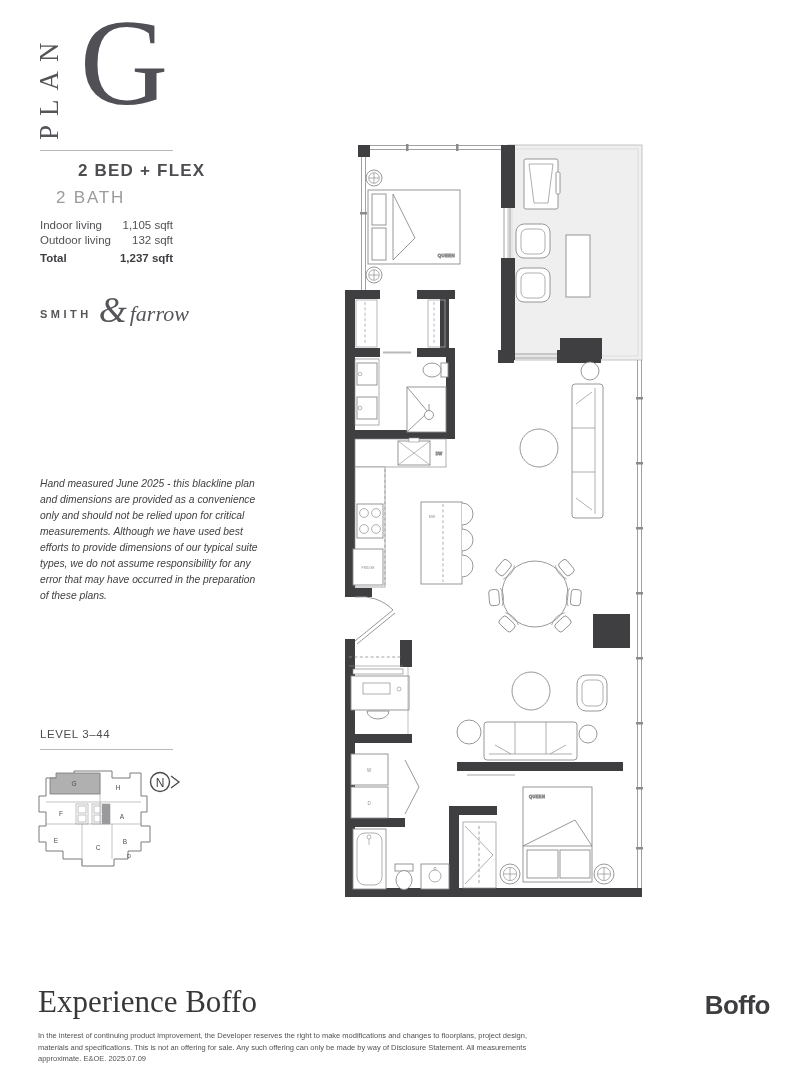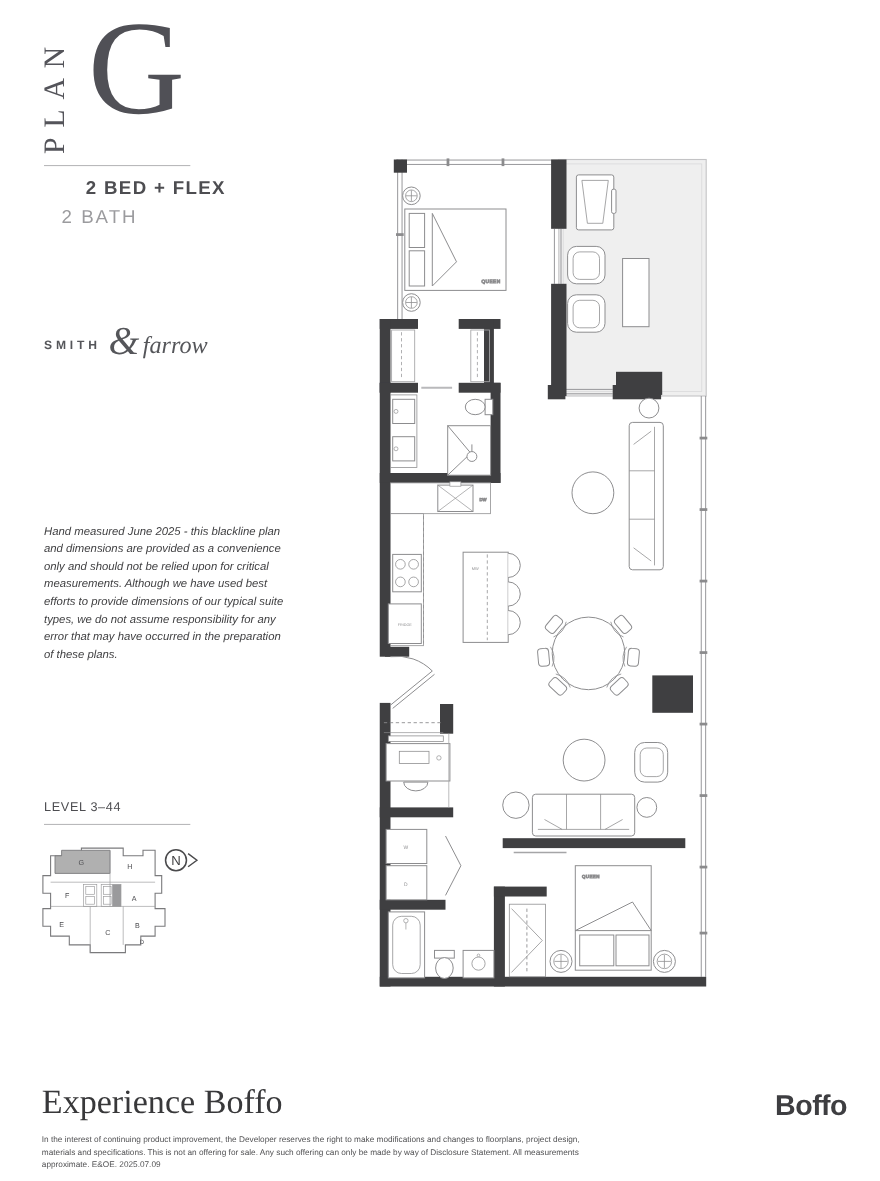--- a/index.html
+++ b/index.html
@@ -45,20 +45,34 @@
 
 <div id="page">
 
   <div class="abs plan-word">PLAN</div>
   <div class="abs plan-letter">G</div>
   <div class="abs rule" style="top:150px"></div>
 
   <div class="abs type1">2 BED + FLEX</div>
   <div class="abs type2">2 BATH</div>
 
+  <div class="abs stats">
+    <div class="stat-row">
+      <span>Indoor living</span>
+      <span>1,105 sqft</span>
+    </div>
+    <div class="stat-row">
+      <span>Outdoor living</span>
+      <span>132 sqft</span>
+    </div>
+    <div class="stat-row total">
+      <span>Total</span>
+      <span>1,237 sqft</span>
+    </div>
+  </div>
 
   <div class="abs brand">
     <span class="brand-smith">SMITH</span>
     <span class="brand-amp">&amp;</span>
     <span class="brand-farrow">farrow</span>
   </div>
 
   <div class="abs disclaimer">Hand measured June 2025 - this blackline plan and dimensions are provided as a convenience only and should not be relied upon for critical measurements. Although we have used best efforts to provide dimensions of our typical suite types, we do not assume responsibility for any error that may have occurred in the preparation of these plans.</div>
 
   <div class="abs level">LEVEL 3–44</div>

